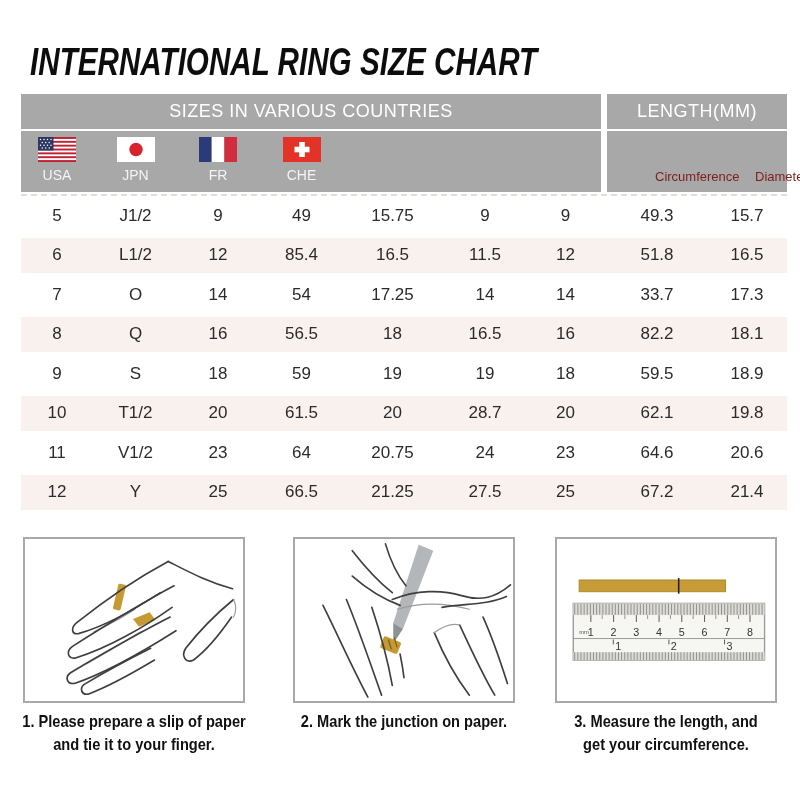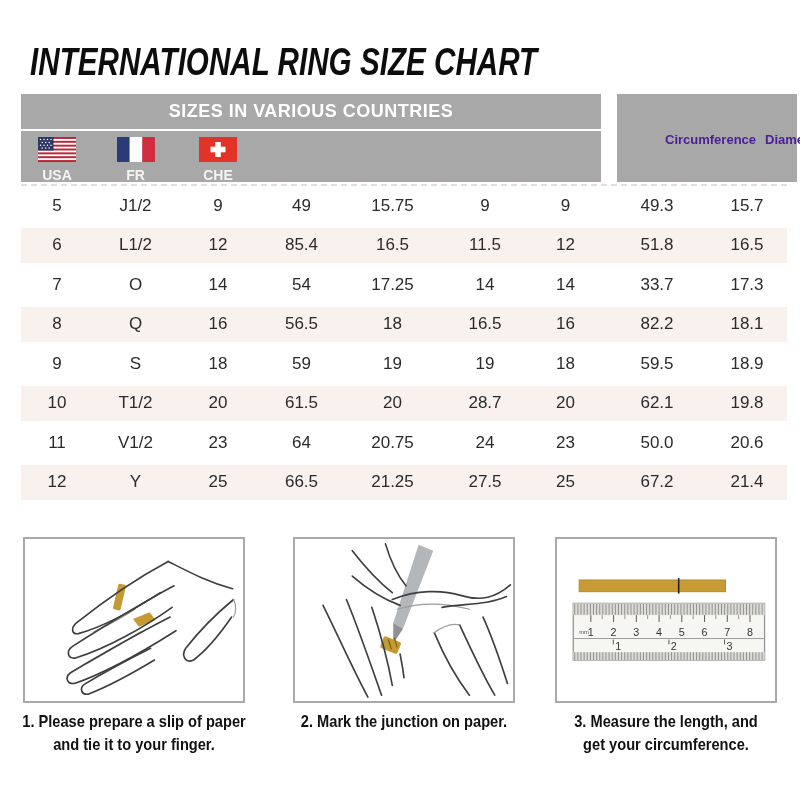--- a/index.html
+++ b/index.html
@@ -10,42 +10,42 @@
   
   .page-title {
     position:absolute; left:30px; top:40px;
     font-size:39px; font-weight:700; font-style:italic; color:#0d0d0d;
     white-space:nowrap; letter-spacing:0px;
     transform:scaleX(0.76); transform-origin:left center;
   }
 
   
   .size-table { position:absolute; left:21px; top:94px; width:766px; }
-  .thead { display:flex; column-gap:16px;font-weight:bold; }
+  .thead { display:flex; column-gap:6px; }
   .thead-left  { width:580px; background:#a8a8a8; }
   .thead-right { width:180px; background:#a8a8a8; }
   .group-title {
     height:37px; display:flex; align-items:center; justify-content:center;
     color:#fff; font-size:18px; letter-spacing:0.5px;
     border-bottom:2px solid #fff;
   }
   .flags-row {
     height:51px;
     display:grid; grid-template-columns:72px 85px 80px 87px 95px 90px 71px;
     align-items:center;
     border-radius:8px;
   }
   .flag-cell { display:flex; flex-direction:column; align-items:center; justify-content:flex-end; height:100%; padding:6px 0 5px; }
   .flag-cell svg { display:block; }
   .flag-label { margin-top:5px; font-size:14px; color:#f4f4f4; }
   .len-labels {
     height:61px; display:grid; grid-template-columns:100px 80px;
     align-items:end; padding-bottom:8px;
   }
-  .len-labels span { text-align:right; color:#4c1d95; font-size:13px;padding-left:48px; }
+  .len-labels span { text-align:right; color:#7f1d1d; font-size:13px;padding-left:48px; }
 
   .tbody { margin-top:2px; border-top:2px dashed #e3dcd8; }
   .trow {
     display:grid;
     grid-template-columns:72px 85px 80px 87px 95px 90px 71px 6px 100px 80px;
     height:39.5px; align-items:center;
   }
   .trow.alt { background:#f8f1ee; box-shadow:inset 0 2px 0 #fff, inset 0 -2px 0 #fff; }
   .cell { text-align:center; font-size:17px; color:#2b2b2b; }
 
@@ -111,20 +111,29 @@
                   <circle cx="4.2" cy="11" r="0.75"></circle>
                     <circle cx="7.7" cy="11" r="0.75"></circle>
                     <circle cx="11.2" cy="11" r="0.75"></circle>
                 </g>
               </svg>
             </span>
             <span class="flag-label">USA</span>
           </div>
 
 
+          <div class="flag-cell">
+            <span>
+              <svg width="38" height="25" viewBox="0 0 38 25">
+                <rect width="38" height="25" fill="#ffffff"></rect>
+                <circle cx="19" cy="12.5" r="6.7" fill="#d8232e"></circle>
+              </svg>
+            </span>
+            <span class="flag-label">JPN</span>
+          </div>
 
           <div class="flag-cell">
             <span>
               <svg width="38" height="25" viewBox="0 0 38 25">
                 <rect width="12.7" height="25" fill="#2b3a78"></rect>
                 <rect x="12.7" width="12.6" height="25" fill="#ffffff"></rect>
                 <rect x="25.3" width="12.7" height="25" fill="#d12d3f"></rect>
               </svg>
             </span>
             <span class="flag-label">FR</span>
@@ -140,20 +149,21 @@
               </svg>
             </span>
             <span class="flag-label">CHE</span>
           </div>
 
 
         </div>
       </div>
 
       <div class="thead-right">
+        <div class="group-title">LENGTH(MM)</div>
         <div class="len-labels">
           <span>Circumference</span>
           <span>Diameter</span>
         </div>
       </div>
     </div>
 
     <div class="tbody">
         <div class="trow">
           <div class="cell">5</div>
@@ -229,21 +239,21 @@
         </div>
         <div class="trow">
           <div class="cell">11</div>
           <div class="cell">V1/2</div>
           <div class="cell">23</div>
           <div class="cell">64</div>
           <div class="cell">20.75</div>
           <div class="cell">24</div>
           <div class="cell">23</div>
           <div class="cell"></div>
-          <div class="cell">50.0</div>
+          <div class="cell">64.6</div>
           <div class="cell">20.6</div>
         </div>
         <div class="trow alt">
           <div class="cell">12</div>
           <div class="cell">Y</div>
           <div class="cell">25</div>
           <div class="cell">66.5</div>
           <div class="cell">21.25</div>
           <div class="cell">27.5</div>
           <div class="cell">25</div>

